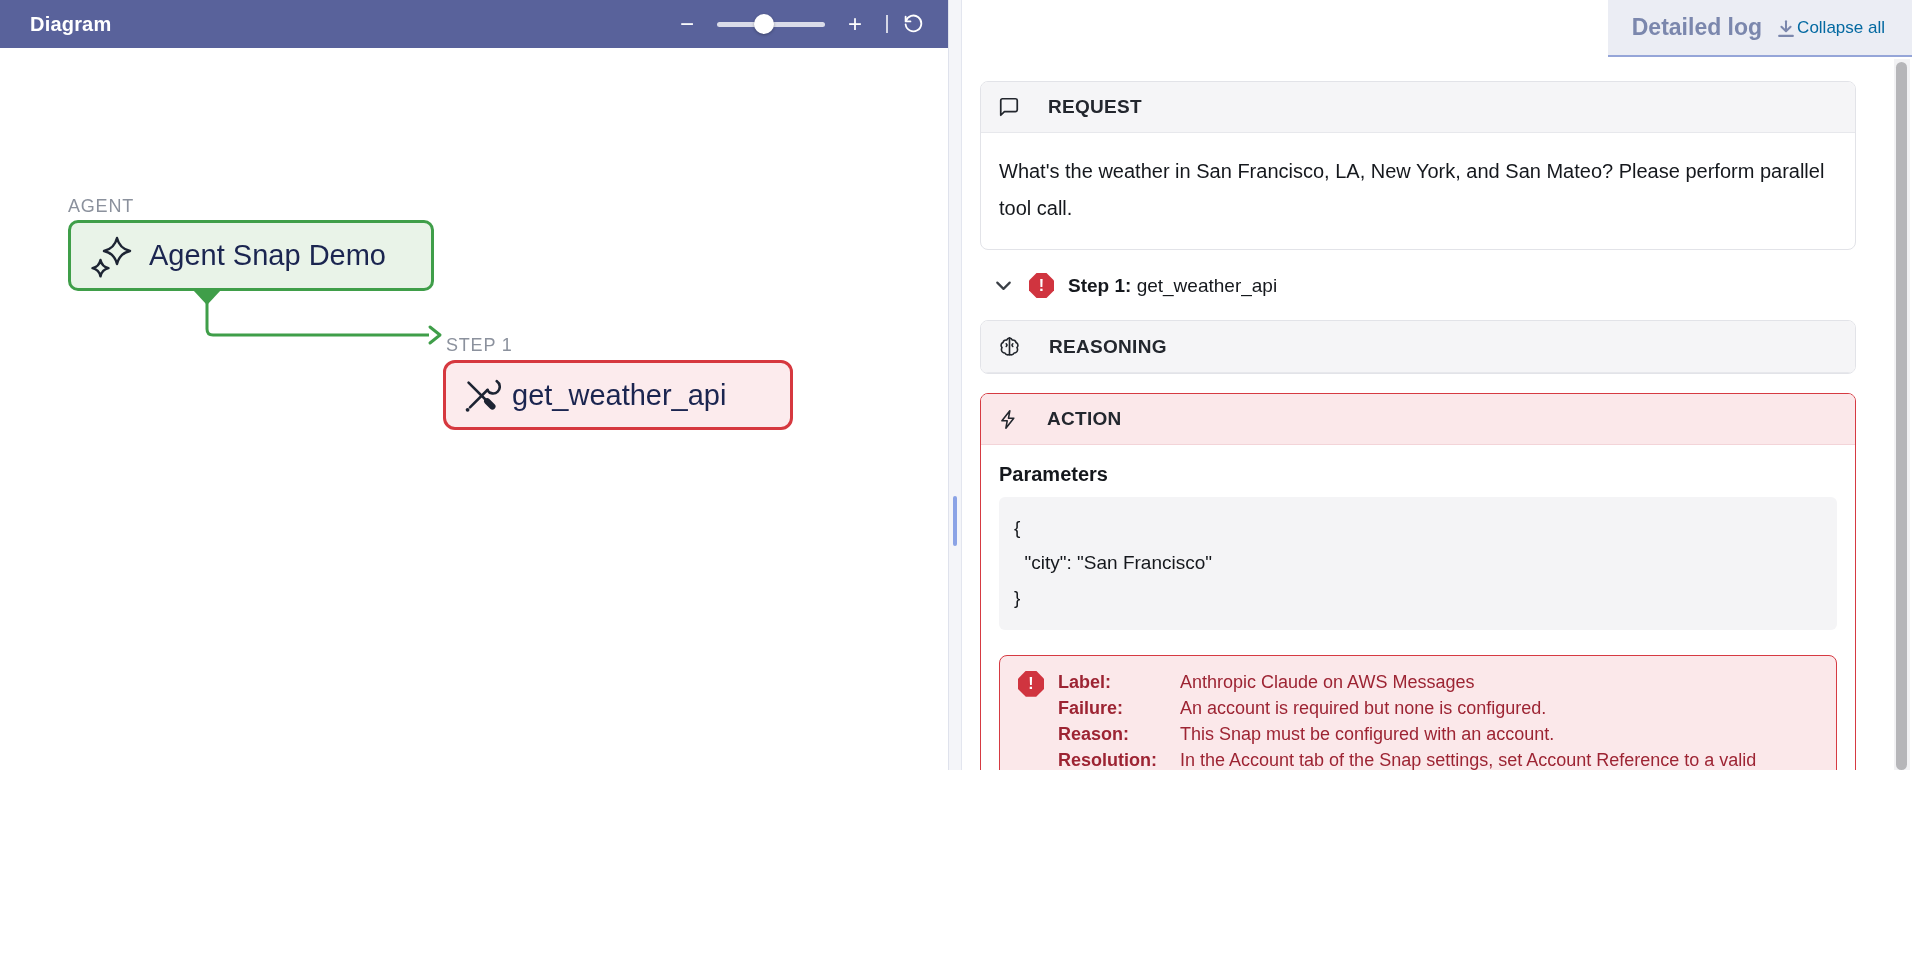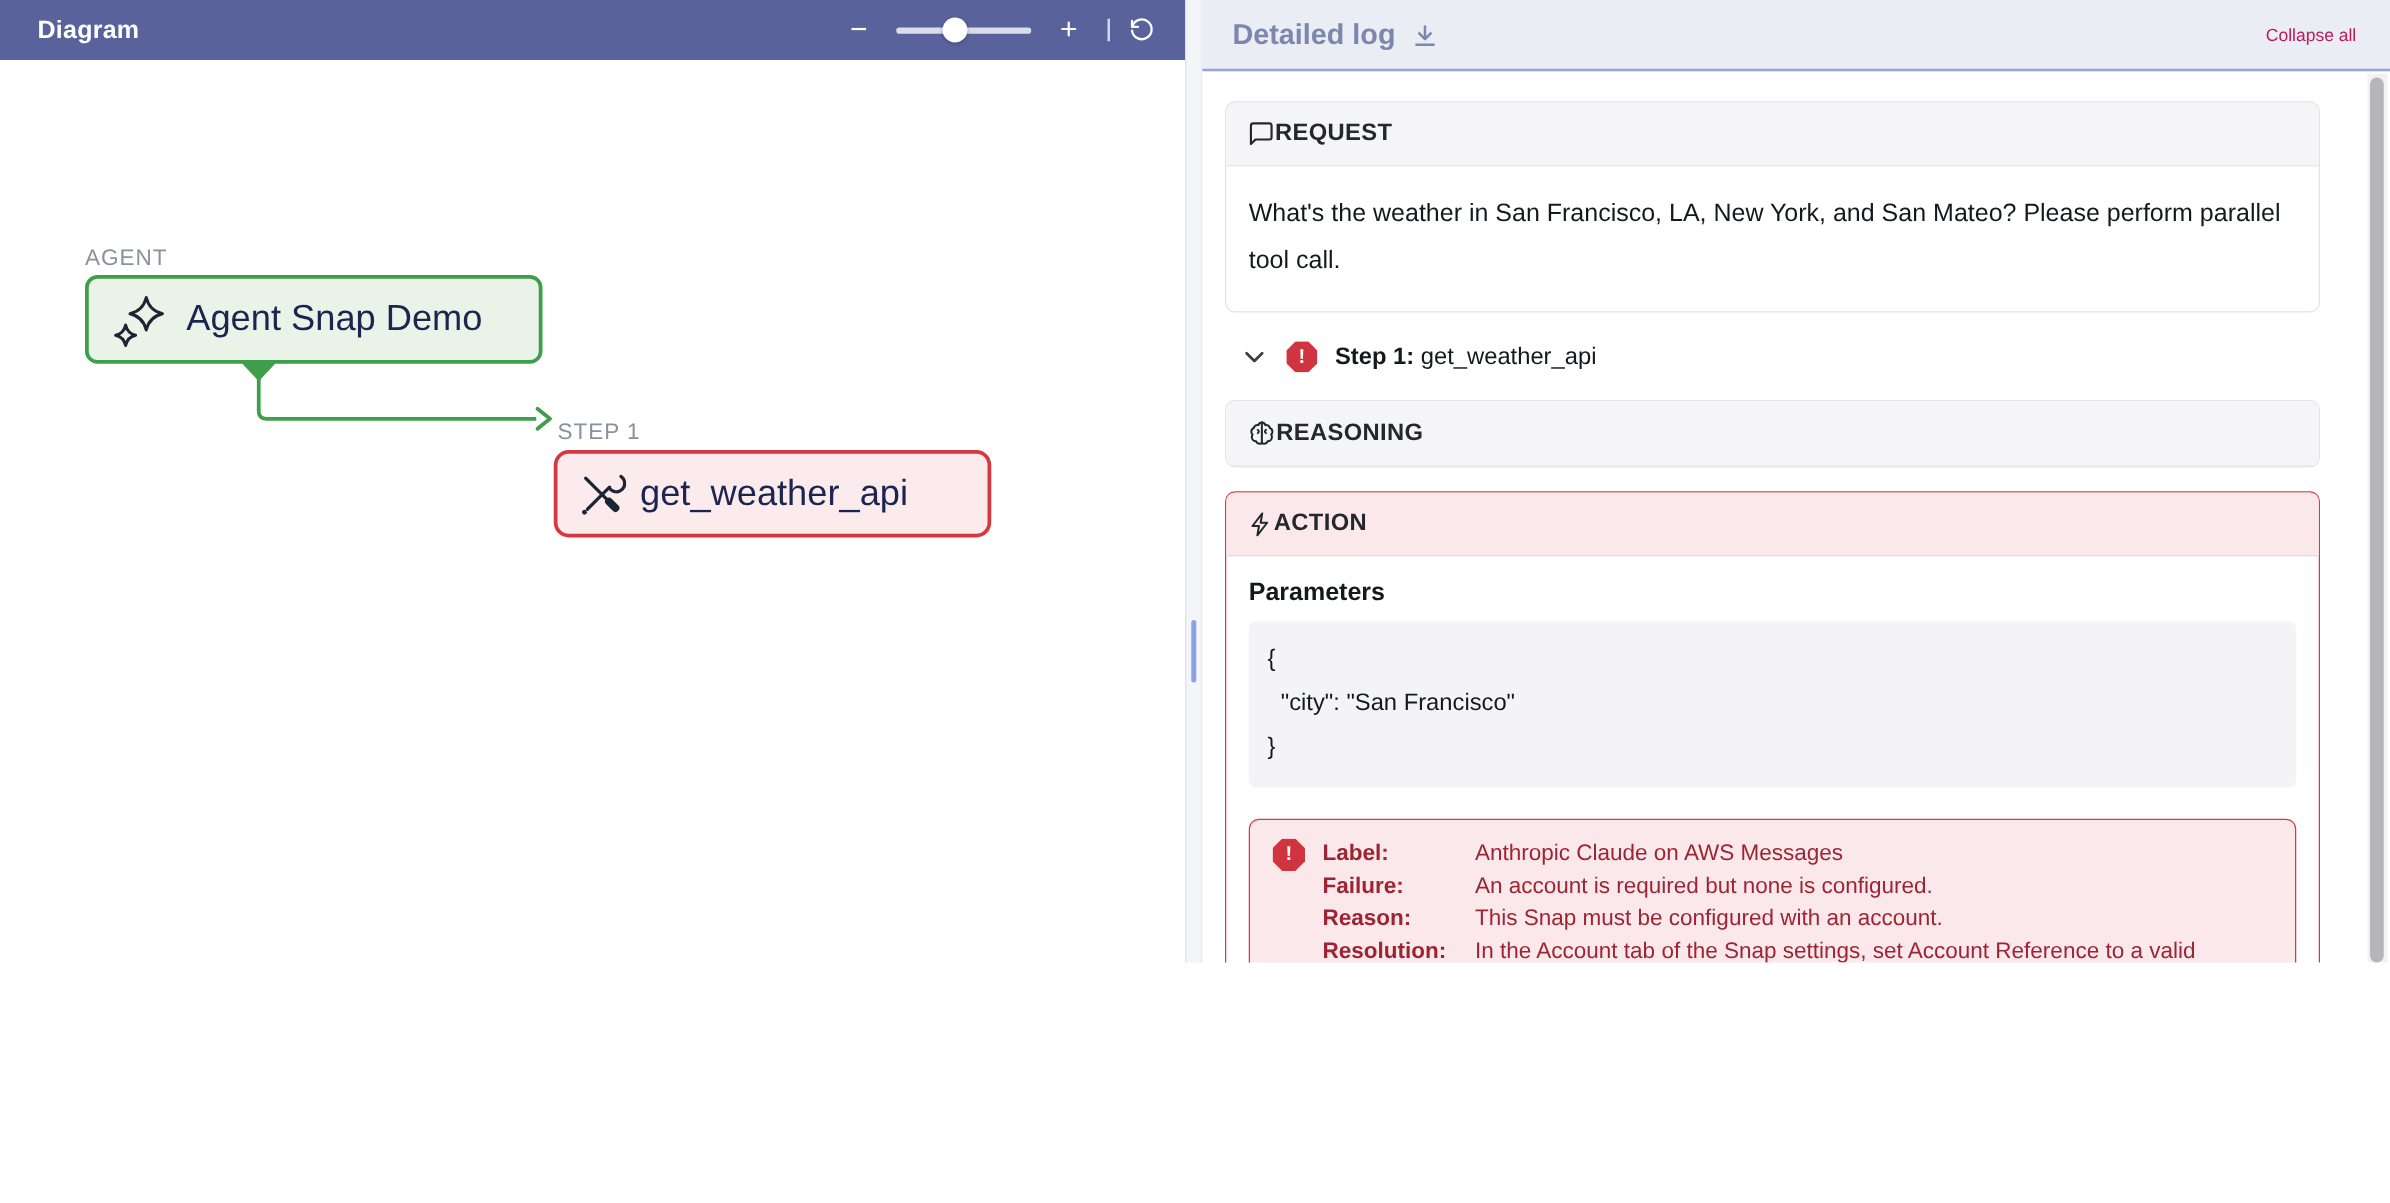--- a/index.html
+++ b/index.html
@@ -35,34 +35,34 @@
   .agent-label { left:68px; top:148px; }
   .step-label  { left:446px; top:287px; }
 
   
   .splitter { width:14px; background:#f4f5f9; border-left:1px solid #dfe2ec;
               border-right:1px solid #e3e6ef; position:relative; flex:none; }
   .splitter-handle { position:absolute; left:50%; transform:translateX(-50%); top:496px;
                      width:4px; height:50px; background:#8ba3e6; border-radius:2px; cursor:col-resize; }
 
   
-  .log-panel { flex:1; display:flex; flex-direction:column; background:#fff; position:relative; }
+  .log-panel { flex:1; display:flex; flex-direction:column; background:#fff; position:relative;align-items:flex-end; }
   .log-header { height:57px; background:#ebedf4; border-bottom:2px solid #95a5d8;
                 display:flex; align-items:center; padding:0 27px 0 24px; flex:none; }
   .log-title-wrap { display:flex; align-items:center; gap:13px; }
   .log-title { font-size:23px; font-weight:700; color:#7b87ad; }
   .download-btn { background:none; border:none; cursor:pointer; display:flex; align-items:center; margin-top:3px; }
-  .collapse-all { margin-left:auto; color:#be185d; font-size:14px; text-decoration:none; cursor:pointer; }
+  .collapse-all { margin-left:auto; color:#0369a1; font-size:17px; text-decoration:none; cursor:pointer; }
 
   .log-body { flex:1; padding:24px 56px 0 18px; overflow:hidden; }
   .agent-line { font-size:19px; color:#15181d; margin:11px 0 19px 2px; }
   .agent-line b { font-weight:700; margin-right:6px; }
 
   .card { border:1px solid #e2e3e8; border-radius:8px; background:#fff; overflow:hidden; }
-  .card-head { display:flex; align-items:center; gap:0; padding:14px 17px;
+  .card-head { display:flex; align-items:center; gap:28px; padding:14px 17px;
                background:#f5f5f7; border-bottom:1px solid #e7e8ec; }
   .card-head-text { font-size:19px; font-weight:700; color:#23272e; letter-spacing:.3px; }
   .card-body { padding:20px 18px 22px; font-size:20px; line-height:1.85; color:#15181d; }
 
   .request-card { margin-bottom:23px; }
   .reasoning-card { margin-bottom:19px; }
 
   .step-row { display:flex; align-items:center; gap:14px; margin:0 0 22px 12px;
               font-size:19px; color:#15181d; cursor:pointer; }
   .step-row b { font-weight:700; }

